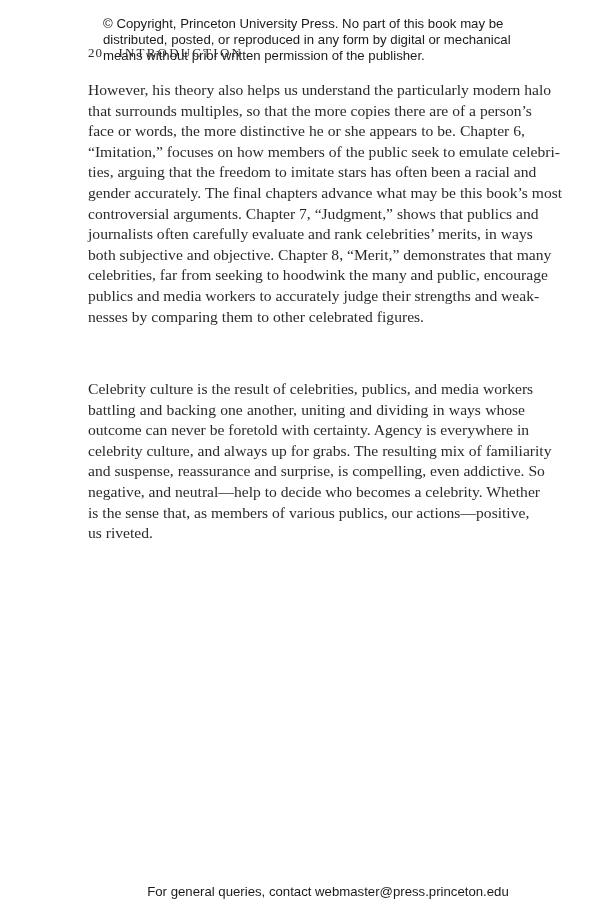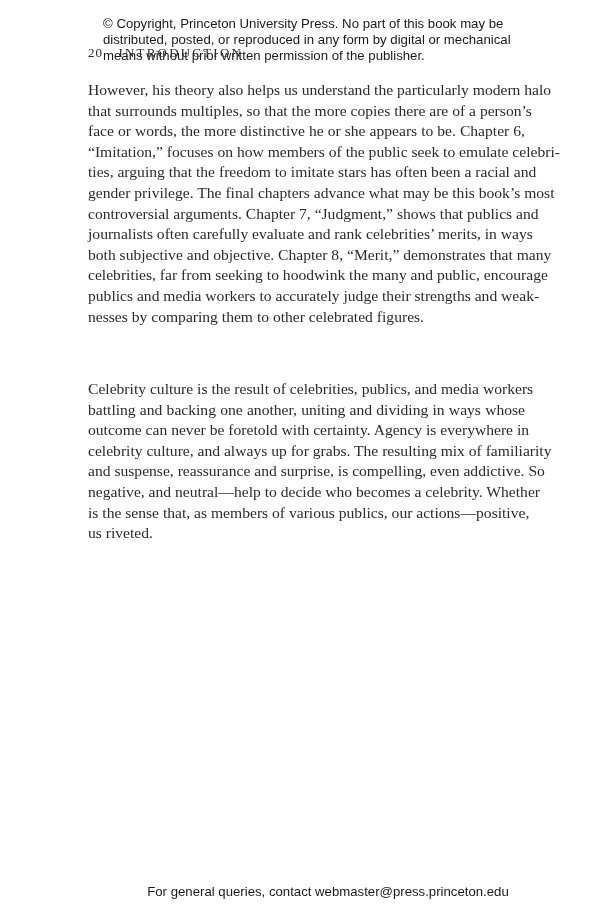--- a/index.html
+++ b/index.html
@@ -43,21 +43,21 @@
   <span class="pnum">20</span>
   <span>INTRODUCTION</span>
 </div>
 
 <div class="para" id="p1">
   <span class="ln">However, his theory also helps us understand the particularly modern halo</span>
   <span class="ln">that surrounds multiples, so that the more copies there are of a person’s</span>
   <span class="ln">face or words, the more distinctive he or she appears to be. Chapter 6,</span>
   <span class="ln">“Imitation,” focuses on how members of the public seek to emulate celebri-</span>
   <span class="ln">ties, arguing that the freedom to imitate stars has often been a racial and</span>
-  <span class="ln">gender privilege. The final chapters advance what may be this book’s most</span>
+  <span class="ln">gender accurately. The final chapters advance what may be this book’s most</span>
   <span class="ln">controversial arguments. Chapter 7, “Judgment,” shows that publics and</span>
   <span class="ln">journalists often carefully evaluate and rank celebrities’ merits, in ways</span>
   <span class="ln">both subjective and objective. Chapter 8, “Merit,” demonstrates that many</span>
   <span class="ln">celebrities, far from seeking to hoodwink the many and public, encourage</span>
   <span class="ln">publics and media workers to accurately judge their strengths and weak-</span>
   <span class="ln last">nesses by comparing them to other celebrated figures.</span>
 </div>
 
 <div class="para" id="p2">
   <span class="ln">Celebrity culture is the result of celebrities, publics, and media workers</span>

